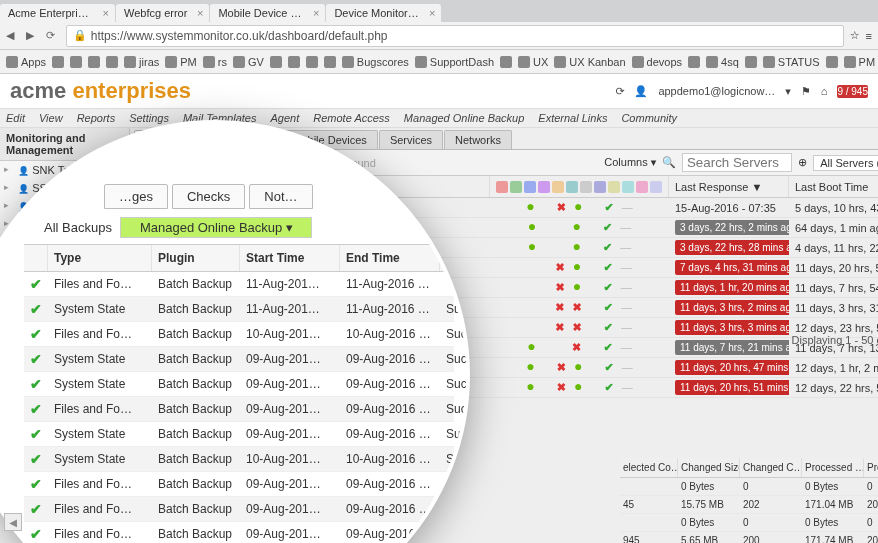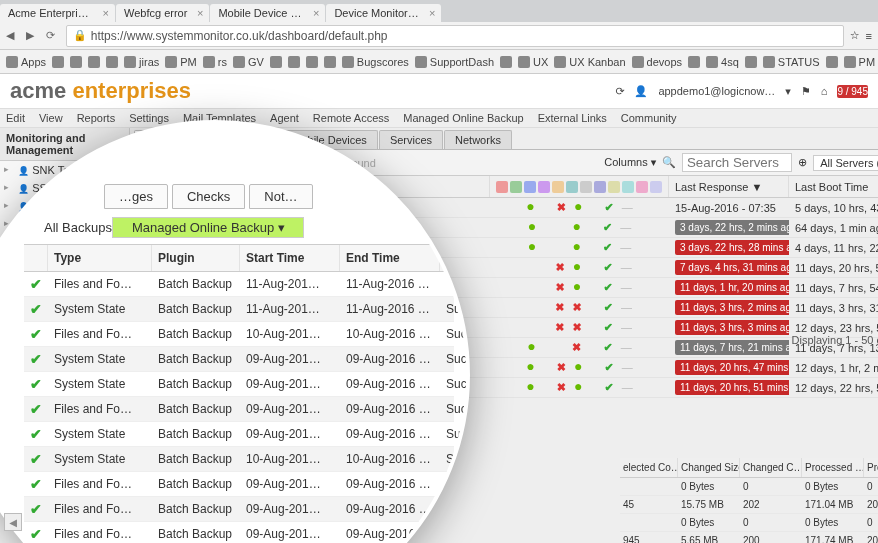--- a/index.html
+++ b/index.html
@@ -19,21 +19,21 @@
 
   
   .app-header { height:34px; background:#fff; display:flex; align-items:center; padding:0 10px; justify-content:space-between; }
   .brand { font-size:22px; font-weight:bold; }
   .brand1 { color:#666; }
   .brand2 { color:#e39319; }
   .user-area { display:flex; align-items:center; gap:10px; font-size:11px; color:#444; }
   .red-badge { background:#c33; color:#fff; border-radius:2px; padding:1px 0; font-size:10px;}
 
   .app-menu { height:20px; background:#efefef; border-top:1px solid #ddd; border-bottom:1px solid #ddd; display:flex; align-items:center; padding:0 6px; gap:14px; font-size:11px; color:#444;}
-  .app-menu span { cursor:pointer; }
+  .app-menu span { cursor:pointer;font-style:italic; }
 
   
   .main { display:flex; height:calc(543px - 22px - 28px - 24px - 34px - 20px); }
   .sidebar { width:130px; background:#f7f7f7; border-right:1px solid #ccc; }
   .sb-head { background:#e8e8e8; font-weight:bold; padding:4px 6px; font-size:11px; border-bottom:1px solid #ccc;}
   .sb-item { padding:3px 4px 3px 18px; font-size:11px; color:#333; white-space:nowrap; overflow:hidden; text-overflow:ellipsis; position:relative;}
   .sb-item::before { content:"▸"; position:absolute; left:4px; top:3px; color:#999; font-size:9px;}
 
   .content { flex:1; position:relative; background:#eee; }
   .ctabs { display:flex; background:#eee; padding:2px 4px 0 4px; border-bottom:1px solid #bbb; gap:1px;}
@@ -67,21 +67,21 @@
   .stats-head { display:grid; grid-template-columns:58px 62px 62px 62px 62px 55px 60px 66px; background:#efefef; border-bottom:1px solid #ccc; font-size:10px;}
   .stats-head > div { padding:4px 3px; border-right:1px solid #ddd; overflow:hidden; white-space:nowrap;}
   .stats-row { display:grid; grid-template-columns:58px 62px 62px 62px 62px 55px 60px 66px; border-bottom:1px solid #e8e8e8; font-size:10px; height:18px; align-items:center;}
   .stats-row > div { padding:2px 3px; overflow:hidden; white-space:nowrap;}
 
   
   .lens { position:absolute; left:-40px; top:120px; width:510px; height:510px; border-radius:50%; overflow:hidden; background:#fff; box-shadow:0 8px 40px rgba(0,0,0,0.35); border:4px solid #fff;}
   .lens-inner { position:absolute; top:60px; left:60px; width:430px; }
   .lens-tabs { display:flex; gap:4px; margin-bottom:8px; margin-left:80px;}
   .lens-tab { border:1px solid #bbb; padding:4px 14px; font-size:13px; background:#fafafa; border-radius:2px 2px 0 0;}
-  .lens-bar { display:flex; align-items:center; font-size:13px; margin-left:20px; margin-bottom:6px; color:#333;}
+  .lens-bar { display:flex; align-items:center; gap:8px; font-size:13px; margin-left:20px; margin-bottom:6px; color:#333;}
   .lens-combo { border:1px solid #ccc; padding:2px 19px; background:#bef264; }
   .lens-grid-head { display:grid; grid-template-columns:24px 104px 88px 100px 100px 80px; font-size:12px; font-weight:bold; color:#333; border-top:1px solid #ccc; border-bottom:1px solid #ccc; background:#f6f6f6;}
   .lens-grid-head > div { padding:6px 6px; border-right:1px solid #e3e3e3;}
   .lens-row { display:grid; grid-template-columns:24px 104px 88px 100px 100px 80px; font-size:12px; border-bottom:1px solid #eee; height:25px; align-items:center;}
   .lens-row.alt { background:#f3f3f3; }
   .lens-row > div { padding:3px 6px; overflow:hidden; white-space:nowrap;}
   .tick { color:#3a3; font-weight:bold; font-size:14px;}
 
   .scroll-knob { position:absolute; left:4px; bottom:12px; width:18px;height:18px; border:1px solid #bbb; background:#eee; display:flex; align-items:center; justify-content:center; color:#888; font-size:10px;}
 </style>

